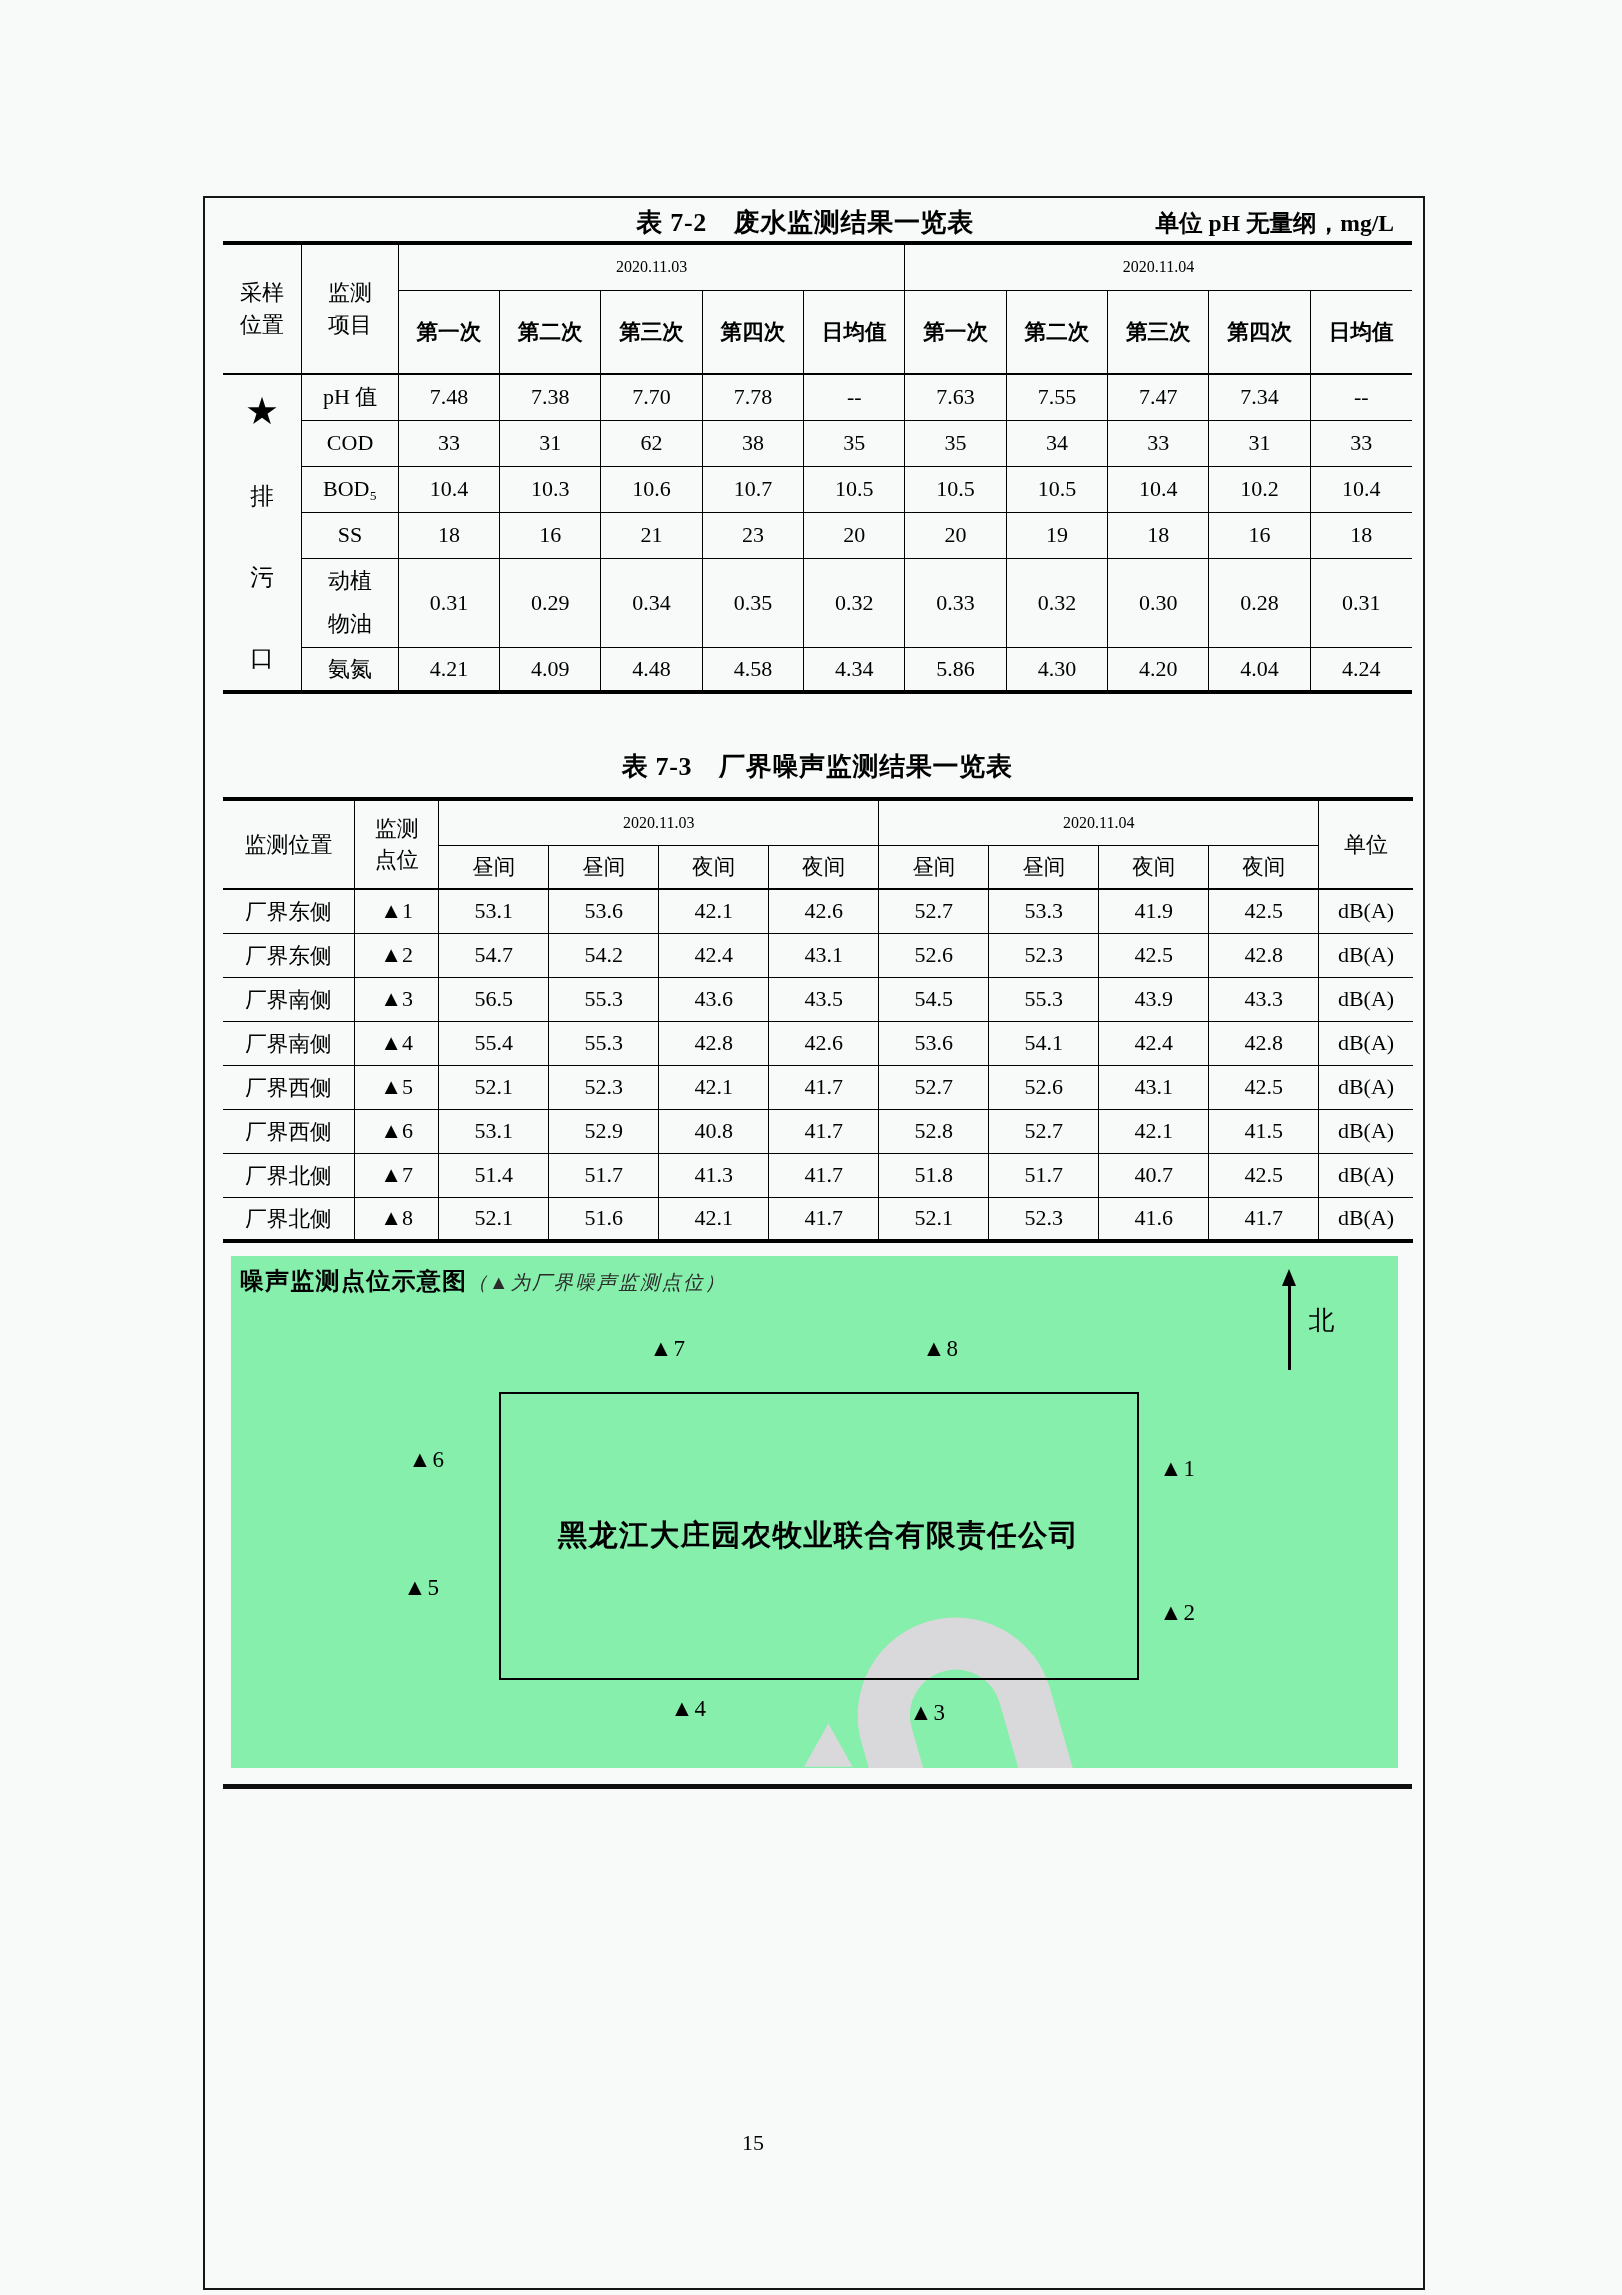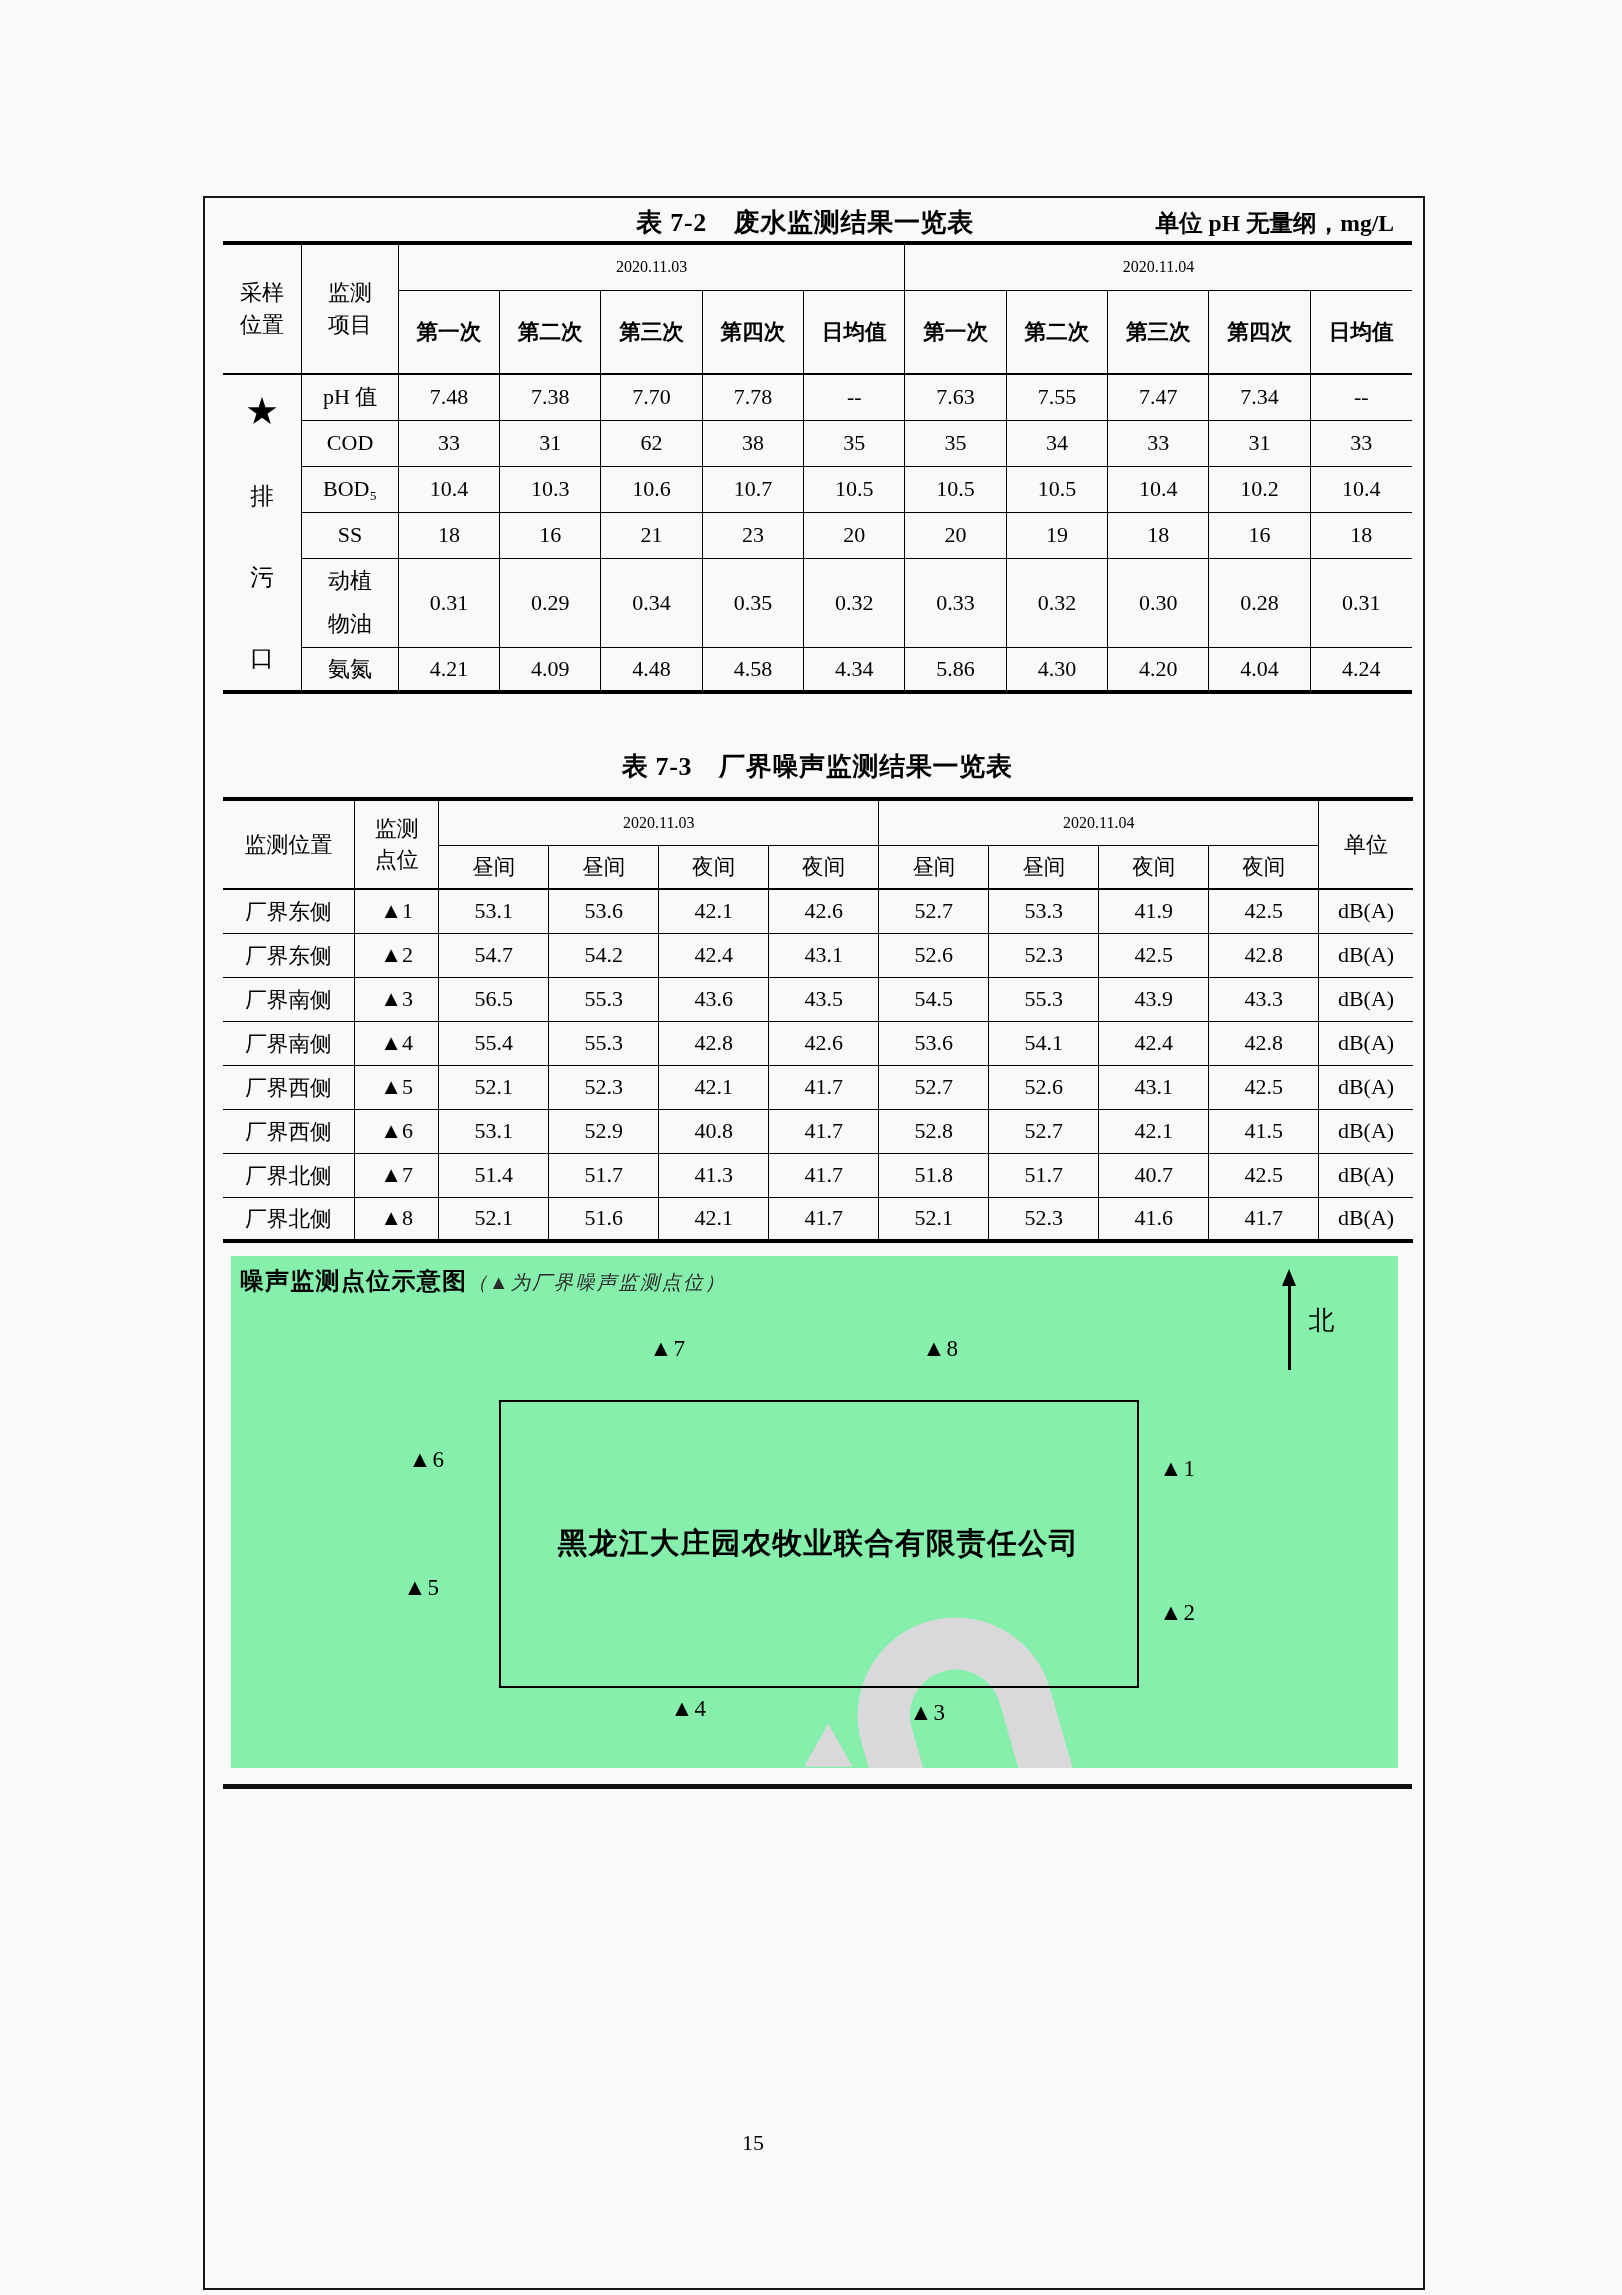--- a/index.html
+++ b/index.html
@@ -45,21 +45,21 @@
   .poscell span{font-size:23.6px;line-height:1;}
   td.rowlab,td.per{font-size:21.6px;}
   
   .panel{position:absolute;left:25.5px;top:1058px;width:1167px;height:512px;
          background:#86efac;overflow:hidden;}
   .cap{position:absolute;left:9.2px;top:9.2px;white-space:nowrap;}
   .cap-main{font-weight:bold;font-size:24px;letter-spacing:1.3px;}
   .cap-note{font-size:19.6px;color:#2b2b2b;font-style:italic;letter-spacing:2px;}
   .factory{position:absolute;left:268px;top:136px;width:640px;height:288px;
            border:2px solid #000;box-sizing:border-box;
-           display:flex;align-items:center;justify-content:center;margin-top:8px;}
+           display:flex;align-items:center;justify-content:center;}
   .factory span{font-weight:bold;font-size:29.4px;letter-spacing:1.3px;}
   .pt{position:absolute;font-size:23px;letter-spacing:1.3px;}
   .north{position:absolute;left:1046px;top:13px;width:26px;height:105px;}
   .n-head{width:0;height:0;margin-left:5.9px;
           border-left:7.2px solid transparent;border-right:7.2px solid transparent;
           border-bottom:17px solid #000;}
   .n-line{width:2.6px;height:84px;background:#000;margin-left:11.8px;}
   .n-label{position:absolute;left:1078px;top:47px;font-size:26px;}
   .wm{position:absolute;left:563px;top:350px;}
   

